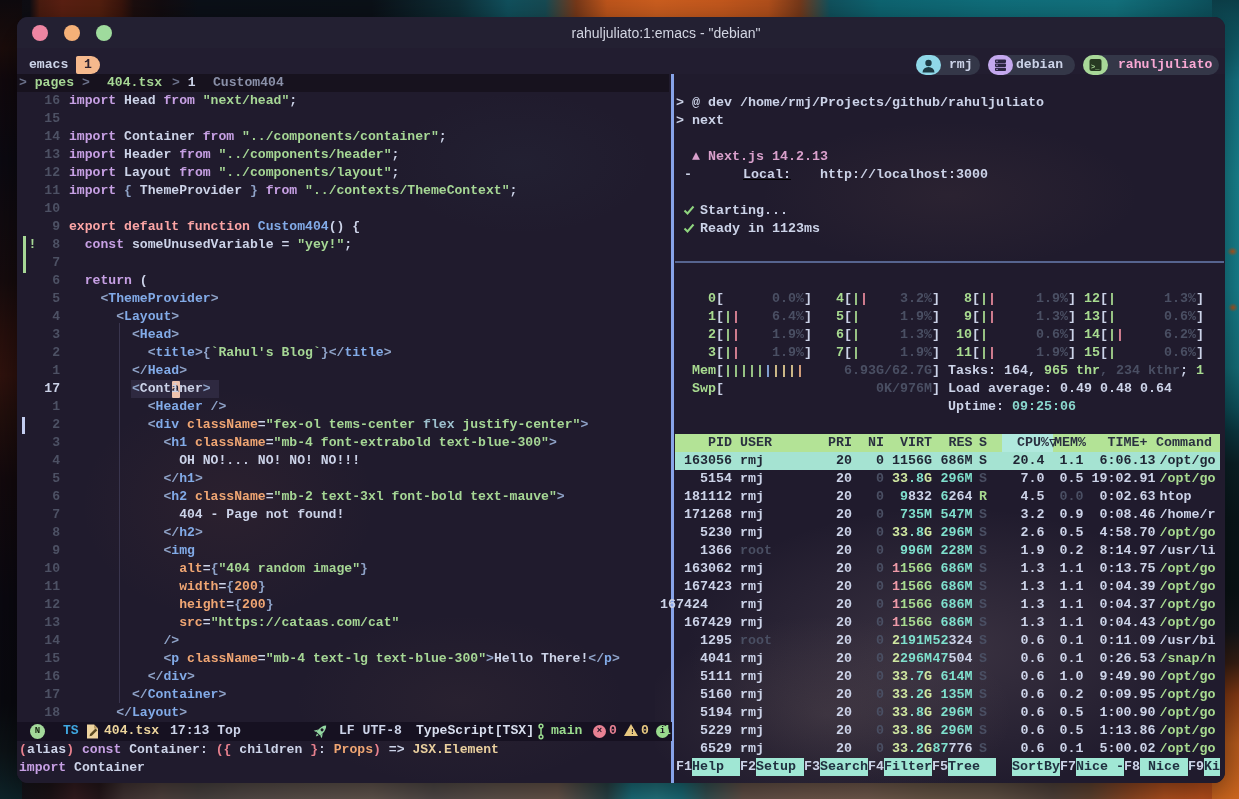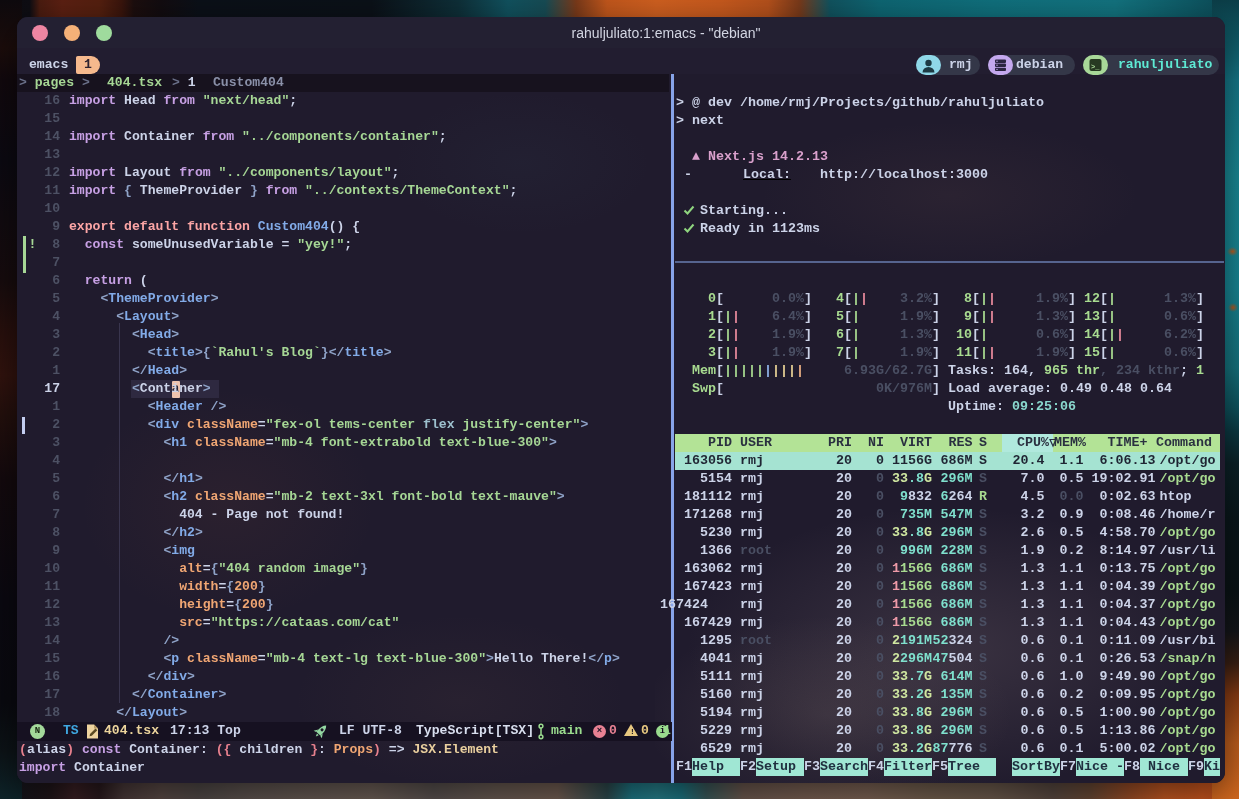--- a/index.html
+++ b/index.html
@@ -51,36 +51,37 @@
           <circle cx="9" cy="14.4" r=".7"></circle>
         </g>
       </svg></div>
 <div class="m" style="left:999.0px;top:39.0px;"><span style="color:#ccd3e8;">debian</span></div>
 <div style="position:absolute;left:1066.0px;top:38.0px;width:136.0px;height:20.0px;background:#343748;border-radius:10px;"></div>
 <div style="position:absolute;left:1066.0px;top:38.0px;width:25.0px;height:20.0px;background:#a8d898;border-radius:10px;"></div>
 <div style="position:absolute;left:1066px;top:38px;width:25px;height:20px;"><svg width="25" height="20" viewBox="0 0 25 20">
         <rect x="6.5" y="4" width="12" height="12" rx="2" fill="#273a22"></rect>
         <text x="8" y="13.5" font-family="Liberation Mono" font-size="7" fill="#a8d898" font-weight="bold">&gt;_</text>
       </svg></div>
-<div class="m" style="left:1101.0px;top:39.0px;"><span style="color:#5eead4;margin-top:44px;">rahuljuliato</span></div>
+<div class="m" style="left:1101.0px;top:39.0px;"><span style="color:#f9a8d4;margin-top:44px;">rahuljuliato</span></div>
 <div style="position:absolute;left:0.0px;top:57.0px;width:652.0px;height:18.0px;background:#17121e;"></div>
 <div class="m" style="left:2.0px;top:57.0px;"><span style="color:#6a7089;">&gt;&nbsp;</span><span style="color:#a6d795;">pages</span></div>
 <div class="m" style="left:65.0px;top:57.0px;"><span style="color:#6a7089;">&gt;</span></div>
 <div class="m" style="left:90.0px;top:57.0px;"><span style="color:#a6d795;">404.tsx</span></div>
 <div class="m" style="left:155.0px;top:57.0px;"><span style="color:#6a7089;">&gt;</span><span style="color:#ccd3e8;">&nbsp;1</span></div>
 <div class="m" style="left:196.0px;top:57.0px;"><span style="color:#8a90a8;">Custom404</span></div>
 <div style="position:absolute;left:653.8px;top:57.0px;width:2.8px;height:709.0px;background:#87a3e8;"></div>
 <div style="position:absolute;left:658.0px;top:244.0px;width:549.0px;height:2.0px;background:#56648f;"></div>
 <div style="position:absolute;left:102.0px;top:306.0px;width:1.0px;height:380.0px;background:#39354e;"></div>
 <div class="m" style="left:27.3px;top:75.0px;"><span style="color:#4d5164;">16</span></div>
 <div class="m" style="left:52.0px;top:75.0px;"><span style="color:#c7a0e4;">import&nbsp;</span><span style="color:#ccd3e8;">Head</span><span style="color:#c7a0e4;">&nbsp;from&nbsp;</span><span style="color:#a6d795;">"next/head"</span><span style="color:#ccd3e8;">;</span></div>
 <div class="m" style="left:27.3px;top:93.0px;"><span style="color:#4d5164;">15</span></div>
 <div class="m" style="left:27.3px;top:111.0px;"><span style="color:#4d5164;">14</span></div>
 <div class="m" style="left:52.0px;top:111.0px;"><span style="color:#c7a0e4;">import&nbsp;</span><span style="color:#ccd3e8;">Container</span><span style="color:#c7a0e4;">&nbsp;from&nbsp;</span><span style="color:#a6d795;">"../components/container"</span><span style="color:#ccd3e8;">;</span></div>
 <div class="m" style="left:27.3px;top:129.0px;"><span style="color:#4d5164;">13</span></div>
+<div class="m" style="left:52.0px;top:129.0px;"><span style="color:#c7a0e4;">import&nbsp;</span><span style="color:#ccd3e8;">Header</span><span style="color:#c7a0e4;">&nbsp;from&nbsp;</span><span style="color:#a6d795;">"../components/header"</span><span style="color:#ccd3e8;">;</span></div>
 <div class="m" style="left:27.3px;top:147.0px;"><span style="color:#4d5164;">12</span></div>
 <div class="m" style="left:52.0px;top:147.0px;"><span style="color:#c7a0e4;">import&nbsp;</span><span style="color:#ccd3e8;">Layout</span><span style="color:#c7a0e4;">&nbsp;from&nbsp;</span><span style="color:#a6d795;">"../components/layout"</span><span style="color:#ccd3e8;">;</span></div>
 <div class="m" style="left:27.3px;top:165.0px;"><span style="color:#4d5164;">11</span></div>
 <div class="m" style="left:52.0px;top:165.0px;"><span style="color:#c7a0e4;">import&nbsp;</span><span style="color:#8fa3c8;">{&nbsp;</span><span style="color:#ccd3e8;">ThemeProvider</span><span style="color:#8fa3c8;">&nbsp;}</span><span style="color:#c7a0e4;">&nbsp;from&nbsp;</span><span style="color:#a6d795;">"../contexts/ThemeContext"</span><span style="color:#ccd3e8;">;</span></div>
 <div class="m" style="left:27.3px;top:183.0px;"><span style="color:#4d5164;">10</span></div>
 <div class="m" style="left:27.3px;top:201.0px;"><span style="color:#4d5164;">&nbsp;9</span></div>
 <div class="m" style="left:52.0px;top:201.0px;"><span style="color:#fca5a5;">export&nbsp;default&nbsp;function&nbsp;</span><span style="color:#82abe8;">Custom404</span><span style="color:#ccd3e8;">()&nbsp;{</span></div>
 <div class="m" style="left:27.3px;top:219.0px;"><span style="color:#4d5164;">&nbsp;8</span></div>
 <div class="m" style="left:52.0px;top:219.0px;"><span style="color:#ccd3e8;">&nbsp;&nbsp;</span><span style="color:#c7a0e4;">const&nbsp;</span><span style="color:#ccd3e8;">someUnusedVariable</span><span style="color:#ccd3e8;">&nbsp;=&nbsp;</span><span style="color:#a6d795;">"yey!"</span><span style="color:#ccd3e8;">;</span></div>
 <div class="m" style="left:27.3px;top:237.0px;"><span style="color:#4d5164;">&nbsp;7</span></div>
@@ -102,20 +103,21 @@
 <div class="m" style="left:114.9px;top:363.0px;"><span style="color:#8fa3c8;">&lt;</span><span style="color:#ccd3e8;">Cont</span></div>
 <div class="m" style="left:154.5px;top:363.0px;"><span style="color:#2a2536;">a</span></div>
 <div class="m" style="left:154.3px;top:363.0px;"><span style="color:#ccd3e8;">iner</span><span style="color:#8fa3c8;">&gt;</span></div>
 <div class="m" style="left:27.3px;top:381.0px;"><span style="color:#4d5164;">&nbsp;1</span></div>
 <div class="m" style="left:52.0px;top:381.0px;"><span style="color:#8fa3c8;">&nbsp;&nbsp;&nbsp;&nbsp;&nbsp;&nbsp;&nbsp;&nbsp;&nbsp;&nbsp;&lt;</span><span style="color:#82abe8;">Header</span><span style="color:#8fa3c8;">&nbsp;/&gt;</span></div>
 <div class="m" style="left:27.3px;top:399.0px;"><span style="color:#4d5164;">&nbsp;2</span></div>
 <div class="m" style="left:52.0px;top:399.0px;"><span style="color:#8fa3c8;">&nbsp;&nbsp;&nbsp;&nbsp;&nbsp;&nbsp;&nbsp;&nbsp;&nbsp;&nbsp;&lt;</span><span style="color:#82abe8;">div</span><span style="color:#ccd3e8;">&nbsp;</span><span style="color:#f0a673;">className</span><span style="color:#ccd3e8;">=</span><span style="color:#a6d795;">"fex-ol&nbsp;tems-center&nbsp;</span><span style="color:#9dc0ce;">flex</span><span style="color:#a6d795;">&nbsp;justify-center"</span><span style="color:#8fa3c8;">&gt;</span></div>
 <div class="m" style="left:27.3px;top:417.0px;"><span style="color:#4d5164;">&nbsp;3</span></div>
 <div class="m" style="left:52.0px;top:417.0px;"><span style="color:#8fa3c8;">&nbsp;&nbsp;&nbsp;&nbsp;&nbsp;&nbsp;&nbsp;&nbsp;&nbsp;&nbsp;&nbsp;&nbsp;&lt;</span><span style="color:#82abe8;">h1</span><span style="color:#ccd3e8;">&nbsp;</span><span style="color:#f0a673;">className</span><span style="color:#ccd3e8;">=</span><span style="color:#a6d795;">"mb-4&nbsp;font-extrabold&nbsp;text-blue-300"</span><span style="color:#8fa3c8;">&gt;</span></div>
 <div class="m" style="left:27.3px;top:435.0px;"><span style="color:#4d5164;">&nbsp;4</span></div>
+<div class="m" style="left:52.0px;top:435.0px;"><span style="color:#ccd3e8;">&nbsp;&nbsp;&nbsp;&nbsp;&nbsp;&nbsp;&nbsp;&nbsp;&nbsp;&nbsp;&nbsp;&nbsp;&nbsp;&nbsp;OH&nbsp;NO!...&nbsp;NO!&nbsp;NO!&nbsp;NO!!!</span></div>
 <div class="m" style="left:27.3px;top:453.0px;"><span style="color:#4d5164;">&nbsp;5</span></div>
 <div class="m" style="left:52.0px;top:453.0px;"><span style="color:#8fa3c8;">&nbsp;&nbsp;&nbsp;&nbsp;&nbsp;&nbsp;&nbsp;&nbsp;&nbsp;&nbsp;&nbsp;&nbsp;&lt;/</span><span style="color:#82abe8;">h1</span><span style="color:#8fa3c8;">&gt;</span></div>
 <div class="m" style="left:27.3px;top:471.0px;"><span style="color:#4d5164;">&nbsp;6</span></div>
 <div class="m" style="left:52.0px;top:471.0px;"><span style="color:#8fa3c8;">&nbsp;&nbsp;&nbsp;&nbsp;&nbsp;&nbsp;&nbsp;&nbsp;&nbsp;&nbsp;&nbsp;&nbsp;&lt;</span><span style="color:#82abe8;">h2</span><span style="color:#ccd3e8;">&nbsp;</span><span style="color:#f0a673;">className</span><span style="color:#ccd3e8;">=</span><span style="color:#a6d795;">"mb-2&nbsp;text-3xl&nbsp;font-bold&nbsp;text-mauve"</span><span style="color:#8fa3c8;">&gt;</span></div>
 <div class="m" style="left:27.3px;top:489.0px;"><span style="color:#4d5164;">&nbsp;7</span></div>
 <div class="m" style="left:52.0px;top:489.0px;"><span style="color:#ccd3e8;">&nbsp;&nbsp;&nbsp;&nbsp;&nbsp;&nbsp;&nbsp;&nbsp;&nbsp;&nbsp;&nbsp;&nbsp;&nbsp;&nbsp;404&nbsp;-&nbsp;Page&nbsp;not&nbsp;found!</span></div>
 <div class="m" style="left:27.3px;top:507.0px;"><span style="color:#4d5164;">&nbsp;8</span></div>
 <div class="m" style="left:52.0px;top:507.0px;"><span style="color:#8fa3c8;">&nbsp;&nbsp;&nbsp;&nbsp;&nbsp;&nbsp;&nbsp;&nbsp;&nbsp;&nbsp;&nbsp;&nbsp;&lt;/</span><span style="color:#82abe8;">h2</span><span style="color:#8fa3c8;">&gt;</span></div>
 <div class="m" style="left:27.3px;top:525.0px;"><span style="color:#4d5164;">&nbsp;9</span></div>
 <div class="m" style="left:52.0px;top:525.0px;"><span style="color:#8fa3c8;">&nbsp;&nbsp;&nbsp;&nbsp;&nbsp;&nbsp;&nbsp;&nbsp;&nbsp;&nbsp;&nbsp;&nbsp;&lt;</span><span style="color:#82abe8;">img</span></div>

